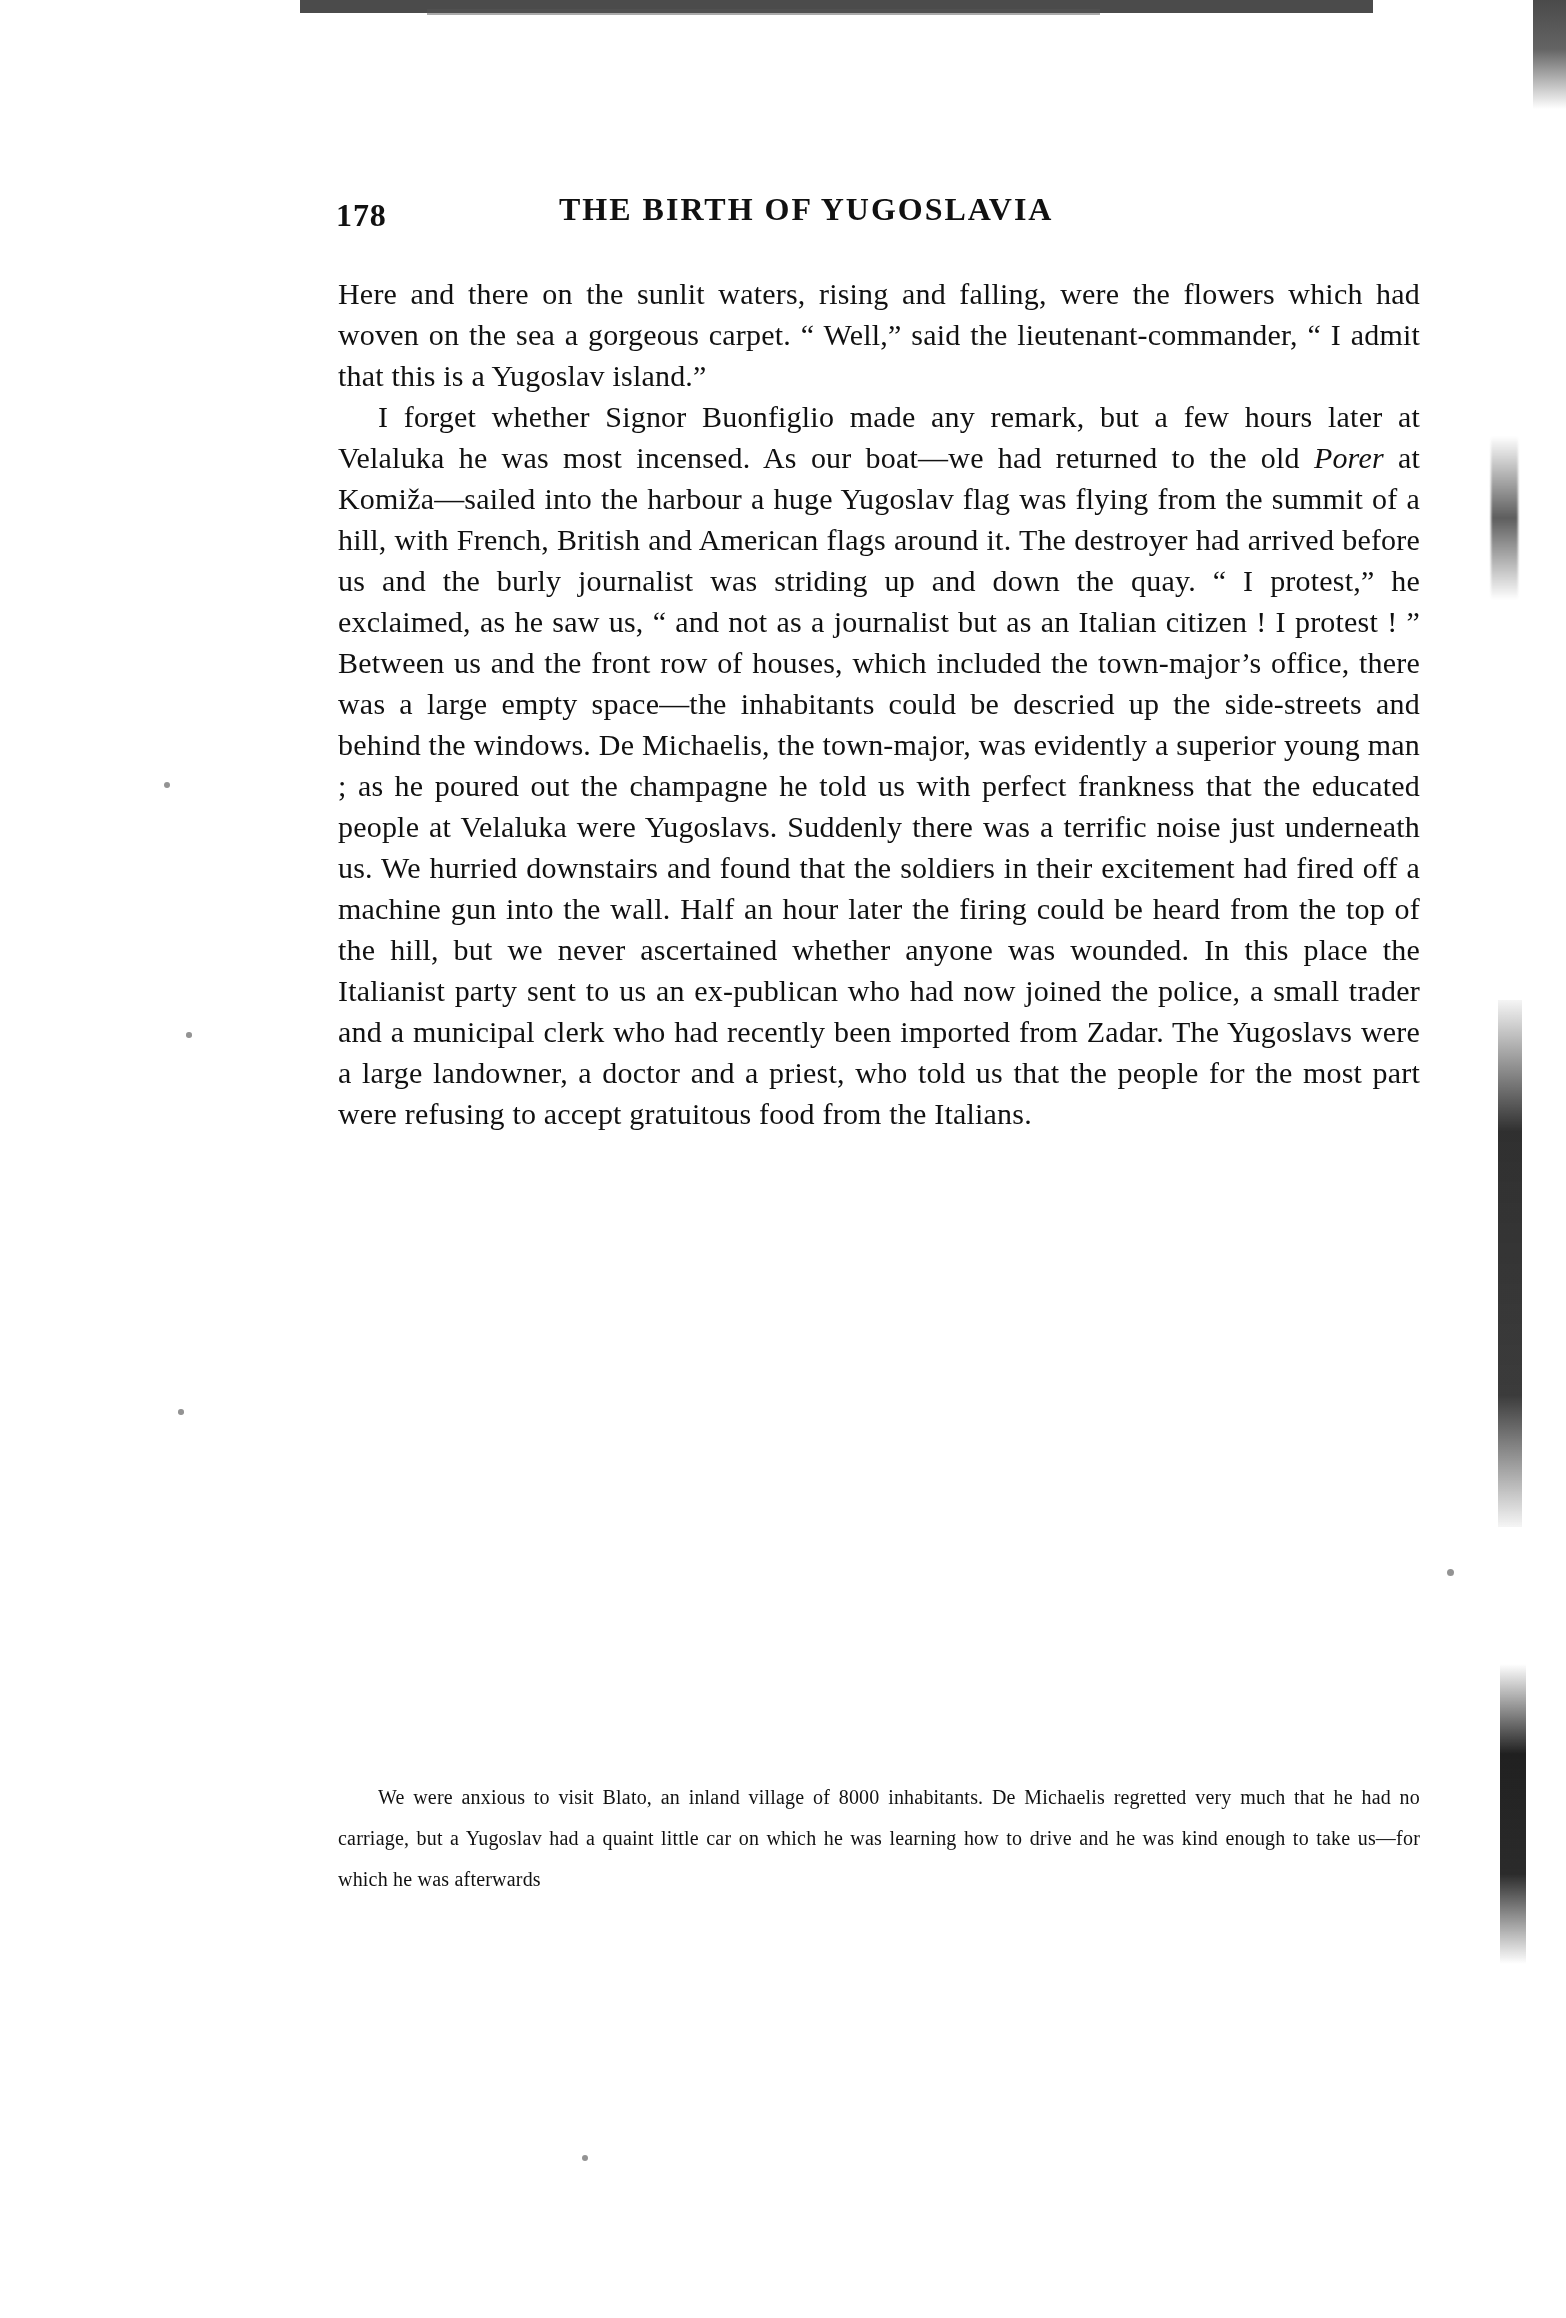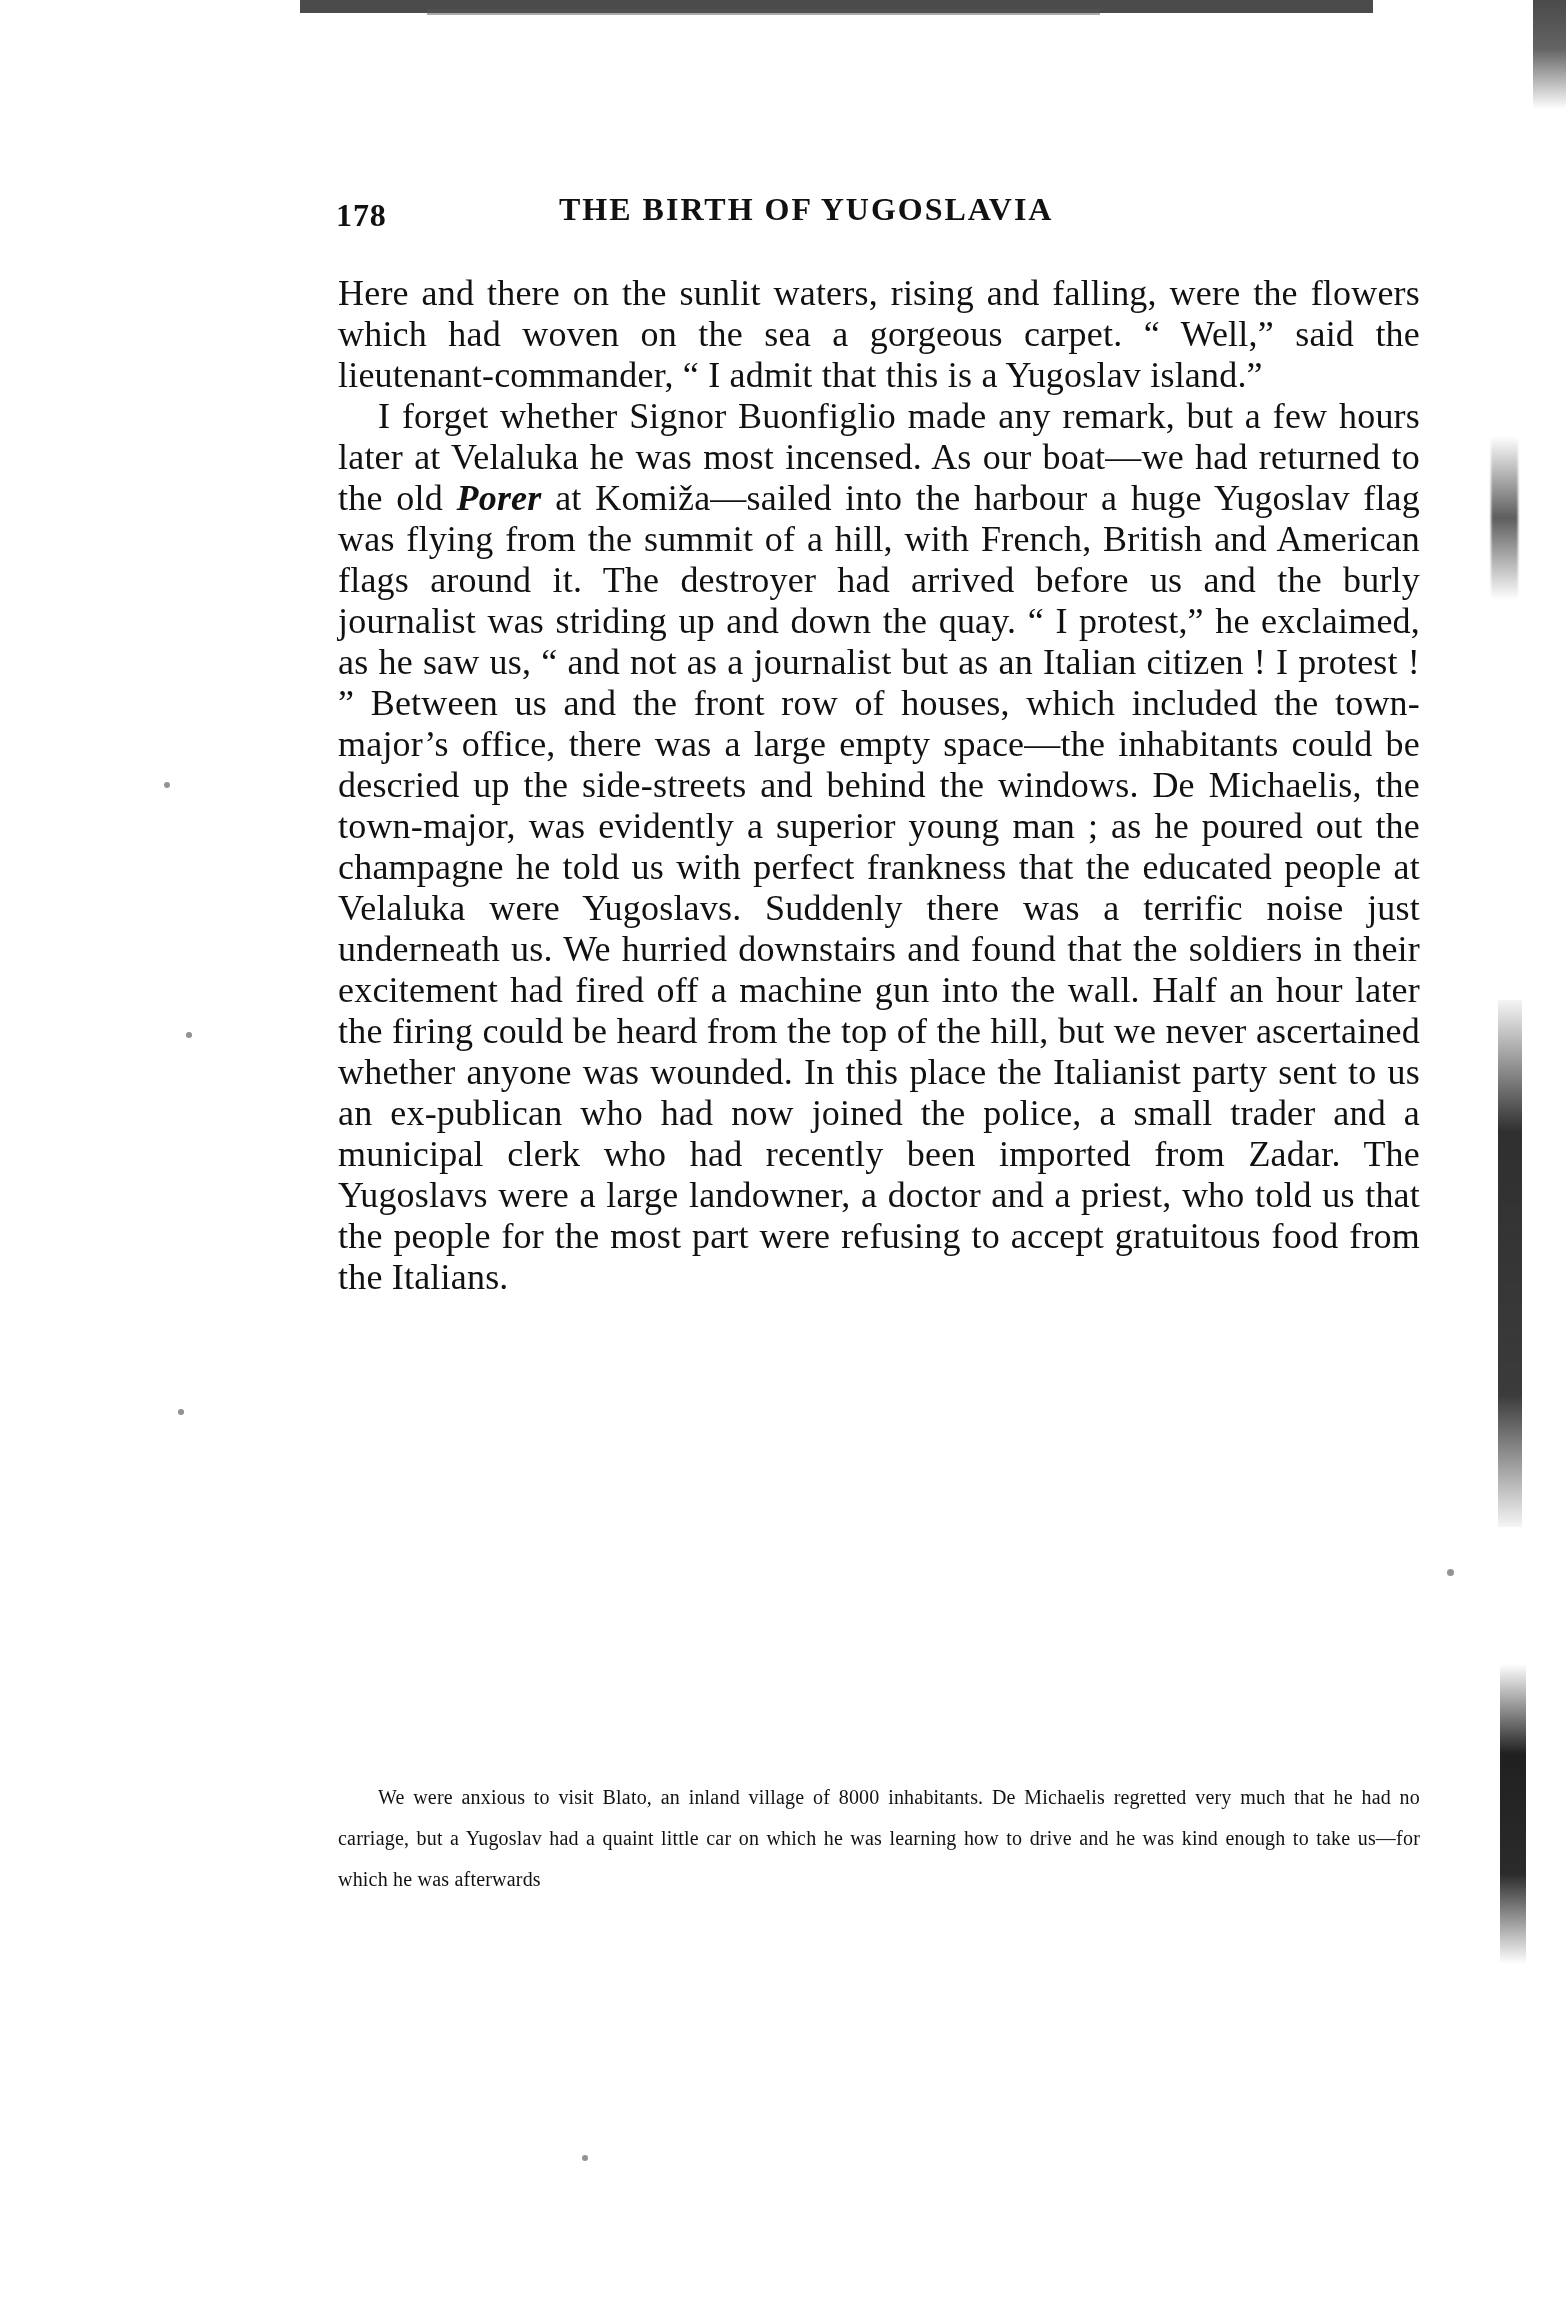--- a/index.html
+++ b/index.html
@@ -108,36 +108,35 @@
     font-size: 32px;
     letter-spacing: 2px;
     font-weight: 600;
   }
 
   .body-block {
     position: absolute;
     left: 338px;
     top: 273px;
     width: 1082px;
-    font-size: 36px;
+    font-size: 30px;
     line-height: 41px;
     text-align: justify;
     text-justify: inter-word;
     letter-spacing: 0.2px;
   }
   .body-block p {
     margin: 0;
     text-indent: 0;
   }
   .body-block p.indent {
     text-indent: 40px;
   }
   .body-block em {
     font-style: italic;
-    font-weight: bold;
   }
 
   .section-head {
     position: absolute;
     left: 338px;
     top: 1686px;
     width: 1082px;
     text-align: center;
     font-size: 23.6px;
     letter-spacing: 3.1px;

